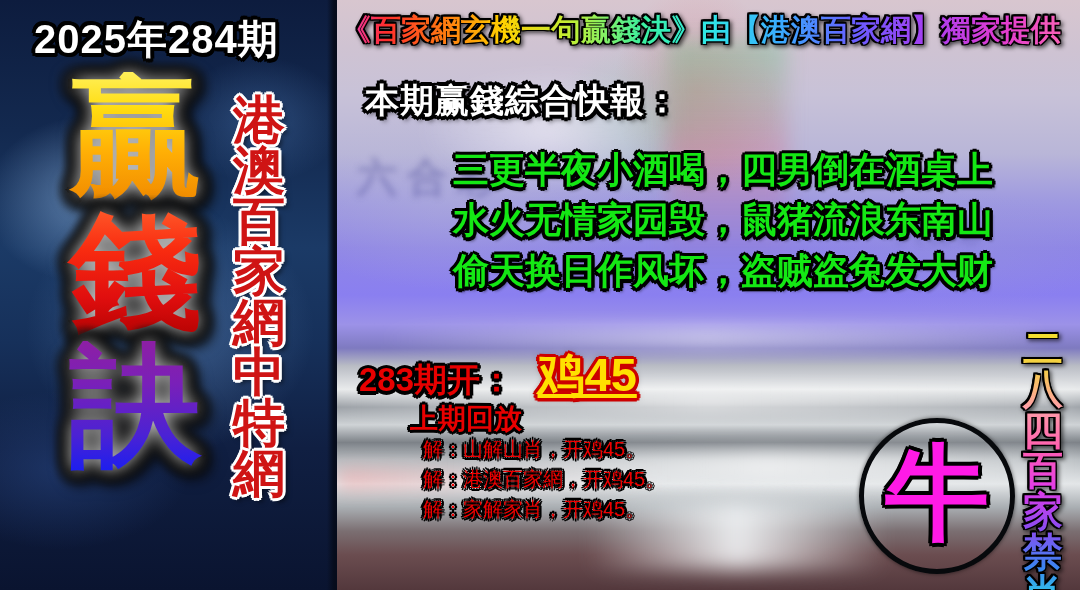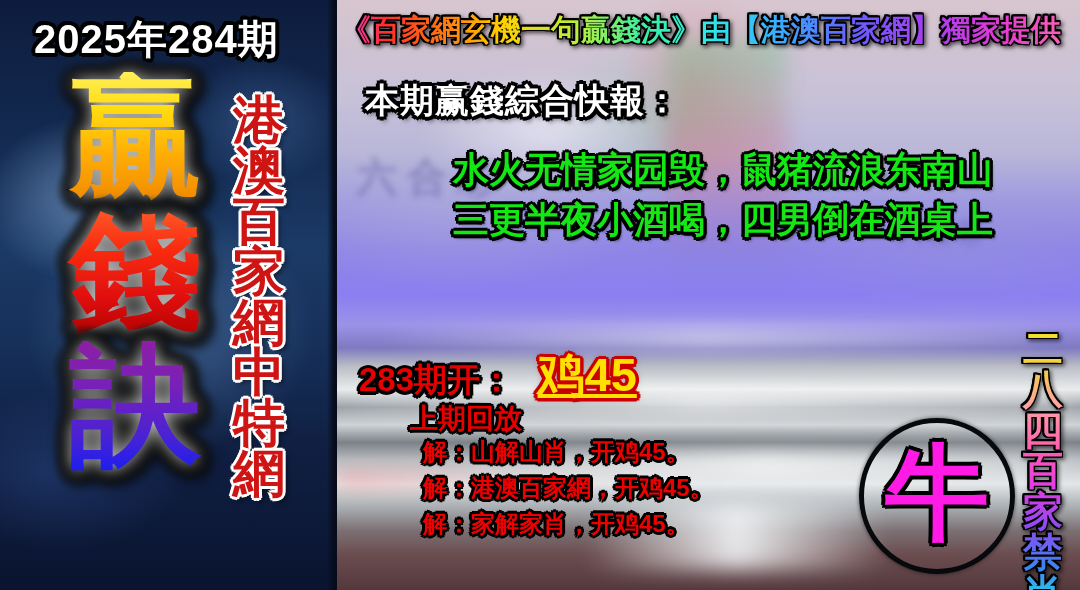--- a/index.html
+++ b/index.html
@@ -193,21 +193,21 @@
     font-size:28px;font-weight:bold;color:#e80000;white-space:nowrap;
     text-shadow:
       -2.2px -2.2px 0 #000, 2.2px -2.2px 0 #000, -2.2px 2.2px 0 #000, 2.2px 2.2px 0 #000,
       -3px 0 0 #000, 3px 0 0 #000, 0 -3px 0 #000, 0 3px 0 #000;
     margin-left: 17px;
   }
   .replay-list{
     position:absolute;left:86px;top:434px;
   }
   .replay-line{
-    font-size:24px;font-weight:bold;line-height:1.50;
+    font-size:20px;font-weight:normal;line-height:1.50;
     color:#ef0000;white-space:nowrap;
     text-shadow:
       -2.2px -2.2px 0 #000, 2.2px -2.2px 0 #000, -2.2px 2.2px 0 #000, 2.2px 2.2px 0 #000,
       -3px 0 0 #000, 3px 0 0 #000, 0 -3px 0 #000, 0 3px 0 #000;
   }
 
   
   .zodiac{
     position:absolute;left:522px;top:418px;
     width:146px;height:146px;border-radius:50%;
@@ -277,22 +277,23 @@
     <div class="streak s2"></div>
     <div class="streak s5"></div>
     <div class="streak s3"></div>
     <div class="streak s4"></div>
 
     <div class="rainbow-head">《百家網玄機一句贏錢決》由【港澳百家網】獨家提供</div>
 
     <div class="section-head">本期赢錢綜合快報：</div>
 
     <div class="poem">
+      <div class="poem-line">三更半夜小酒喝，四男倒在酒桌上</div>
       <div class="poem-line">水火无情家园毁，鼠猪流浪东南山</div>
-      <div class="poem-line">三更半夜小酒喝，四男倒在酒桌上</div>
+      <div class="poem-line">偷天换日作风坏，盗贼盗兔发大财</div>
     </div>
 
     <div class="result-row">
       <span class="result-label">283期开：</span>
       <span class="result-value">鸡45</span>
     </div>
 
     <div class="replay-title">上期回放</div>
 
     <div class="replay-list">

